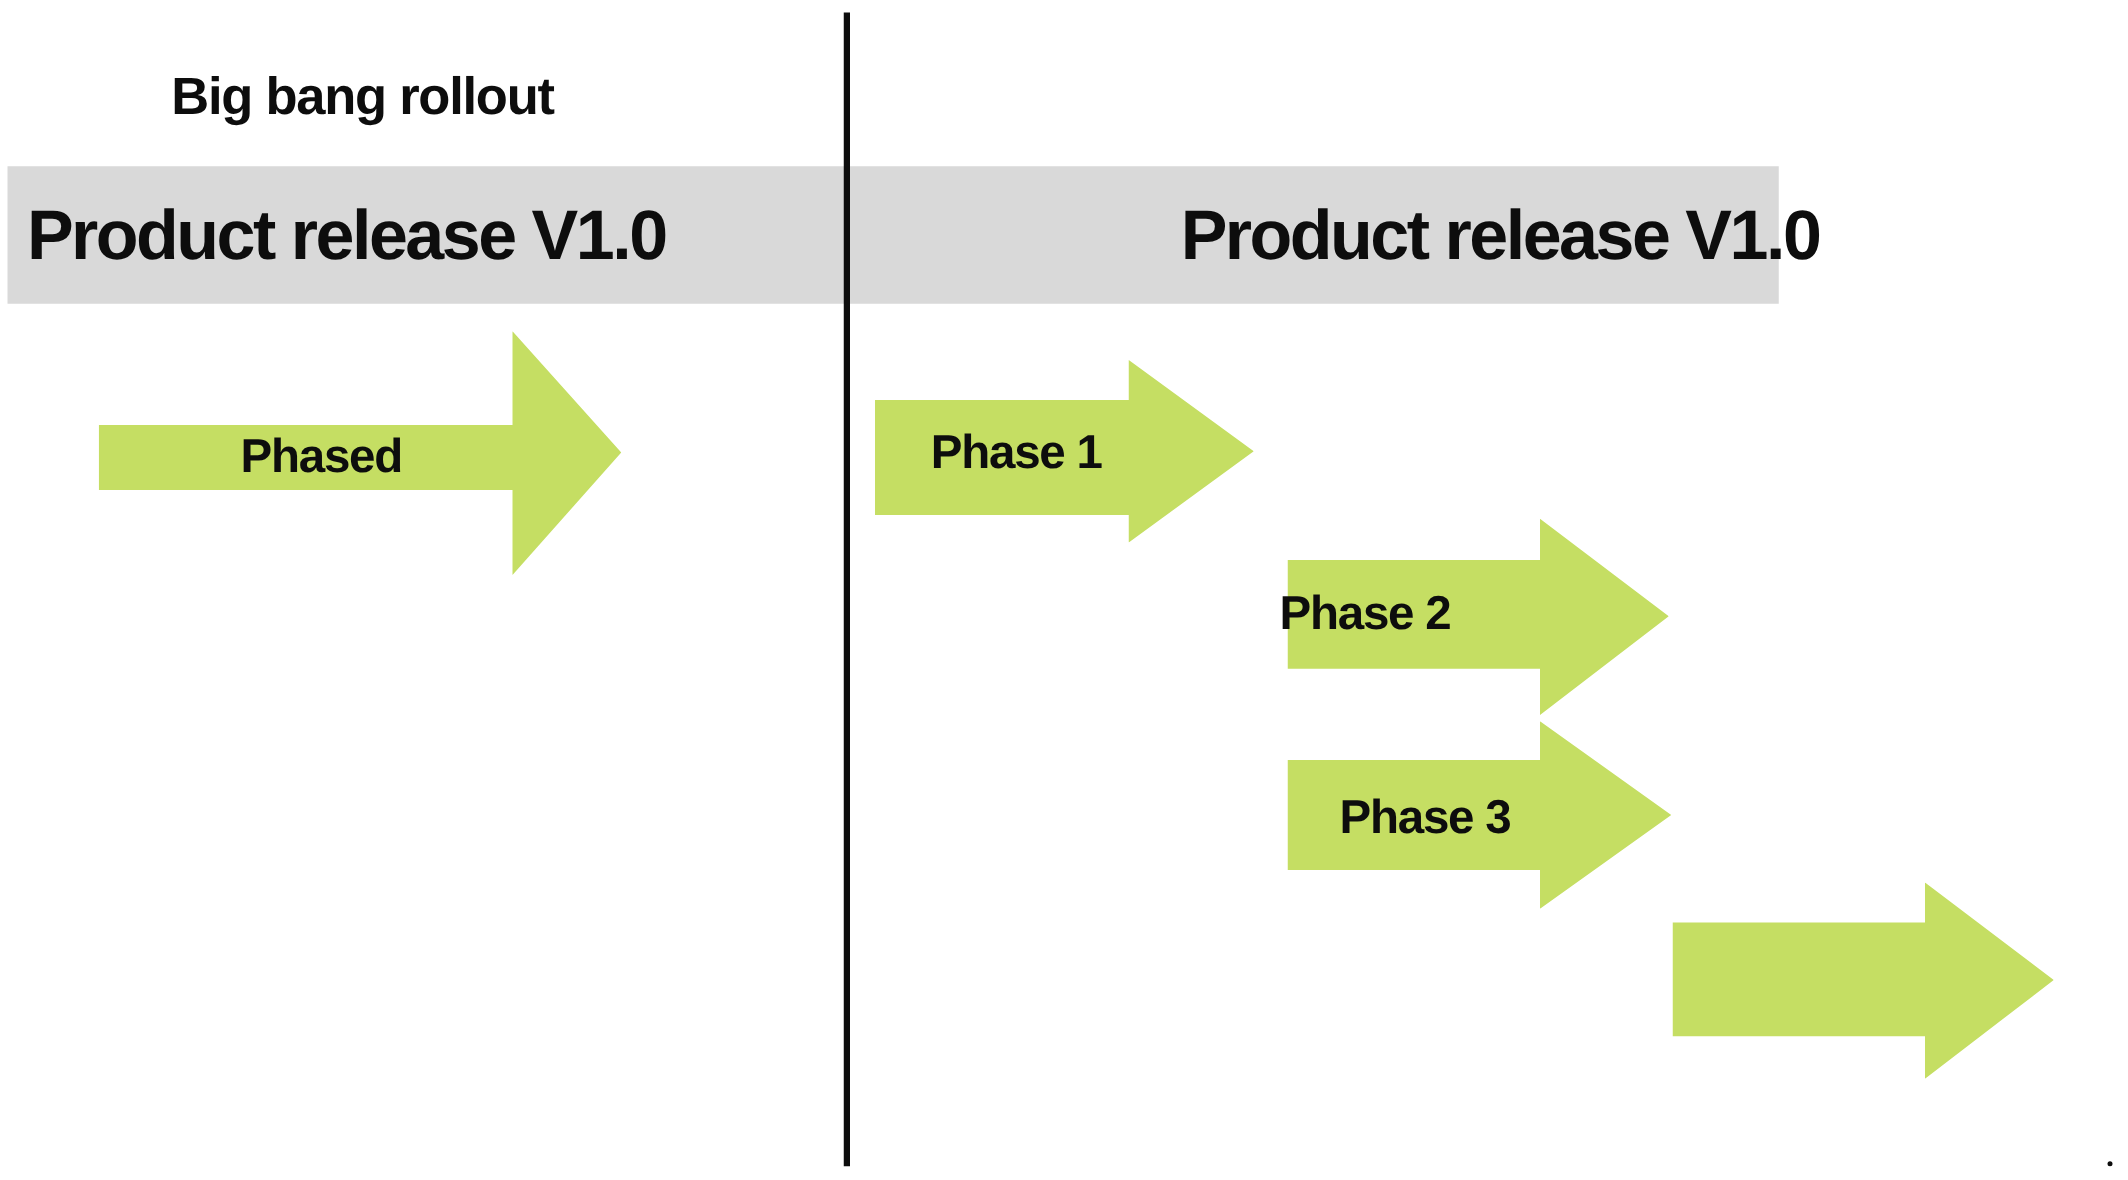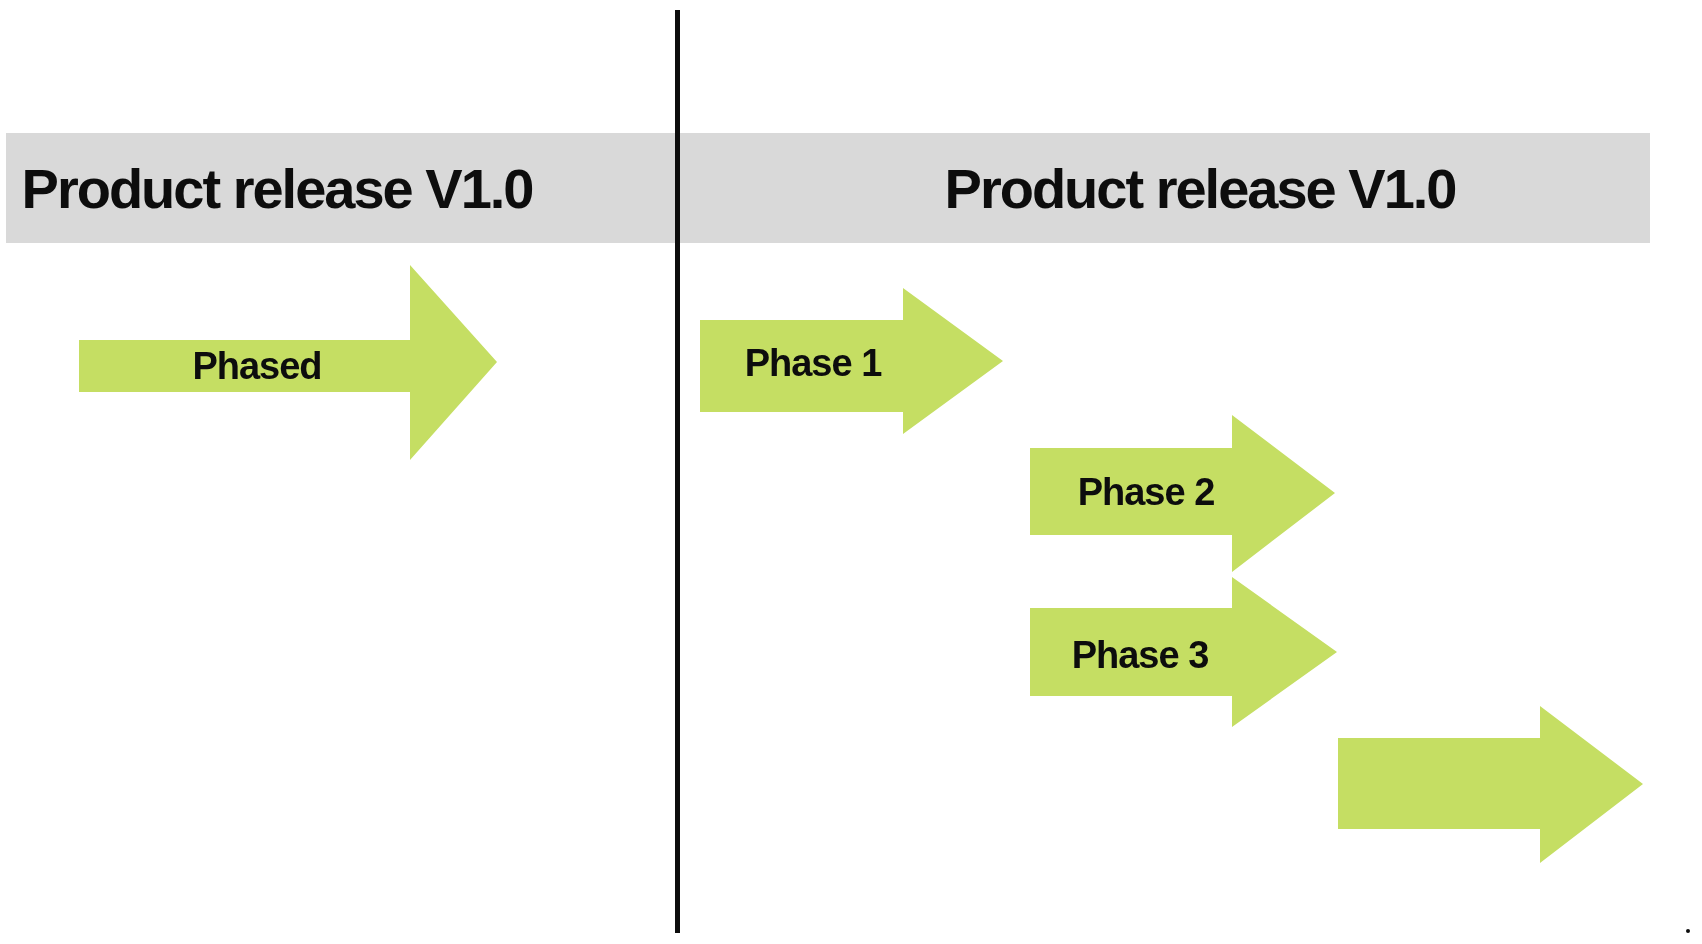--- a/index.html
+++ b/index.html
@@ -27,21 +27,21 @@
     font-size: 42px;
     font-weight: bold;
     letter-spacing: -1px;
     color: var(--ink);
     white-space: nowrap;
   }
   .banner {
     position: absolute;
     left: 6px;
     top: 133px;
-    width: 1644px;
+    width: 1417px;
     height: 110px;
     background: var(--gray);
   }
   .banner-text {
     position: absolute;
     transform: translate(-50%, -50%);
     top: 55px;
     font-size: 56px;
     font-weight: bold;
     letter-spacing: -2px;
@@ -81,20 +81,21 @@
     height: 4px;
     border-radius: 50%;
     background: var(--ink);
   }
 </style>
 </head>
 <body>
 
 <div id="canvas">
 
+  <div class="title" style="left:290px; top:77px;">Big bang rollout</div>
 
   <div class="banner">
     <span class="banner-text" id="banner-text-left">Product release V1.0</span>
     <span class="banner-text" id="banner-text-right">Product release V1.0</span>
   </div>
 
   <div class="divider"></div>
 
   <svg class="arrow" style="left:79px; top:265px;" width="418" height="195" viewBox="0 0 418 195">
     <polygon points="0,75 331,75 331,0 418,97 331,195 331,127 0,127"></polygon>
@@ -102,21 +103,21 @@
   <div class="arrow-label" style="left:257px; top:366px;">Phased</div>
 
   <svg class="arrow" style="left:700px; top:288px;" width="303" height="146" viewBox="0 0 303 146">
     <polygon points="0,32 203,32 203,0 303,73 203,146 203,124 0,124"></polygon>
   </svg>
   <div class="arrow-label" style="left:813px; top:363px;">Phase 1</div>
 
   <svg class="arrow" style="left:1030px; top:415px;" width="305" height="157" viewBox="0 0 305 157">
     <polygon points="0,33 202,33 202,0 305,78 202,157 202,120 0,120"></polygon>
   </svg>
-  <div class="arrow-label" style="left:1146px; top:492px;">Phase 2</div>
+  <div class="arrow-label" style="left:1092px; top:492px;">Phase 2</div>
 
   <svg class="arrow" style="left:1030px; top:577px;" width="307" height="150" viewBox="0 0 307 150">
     <polygon points="0,31 202,31 202,0 307,75 202,150 202,119 0,119"></polygon>
   </svg>
   <div class="arrow-label" style="left:1140px; top:655px;">Phase 3</div>
 
   <svg class="arrow" style="left:1338px; top:706px;" width="305" height="157" viewBox="0 0 305 157">
     <polygon points="0,32 202,32 202,0 305,78 202,157 202,123 0,123"></polygon>
   </svg>
 

